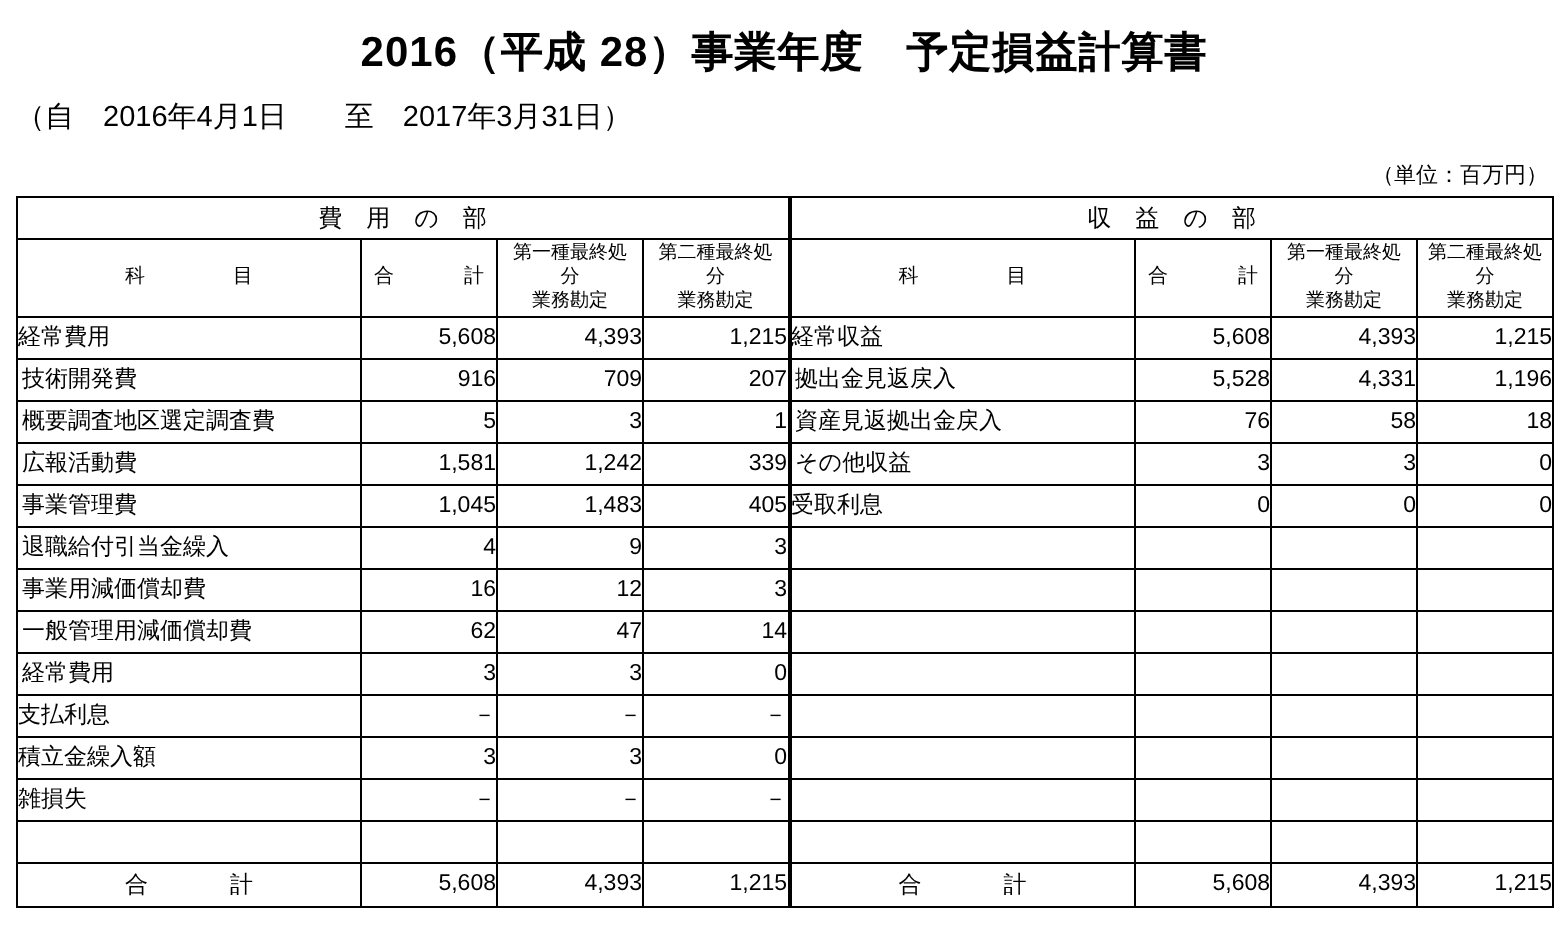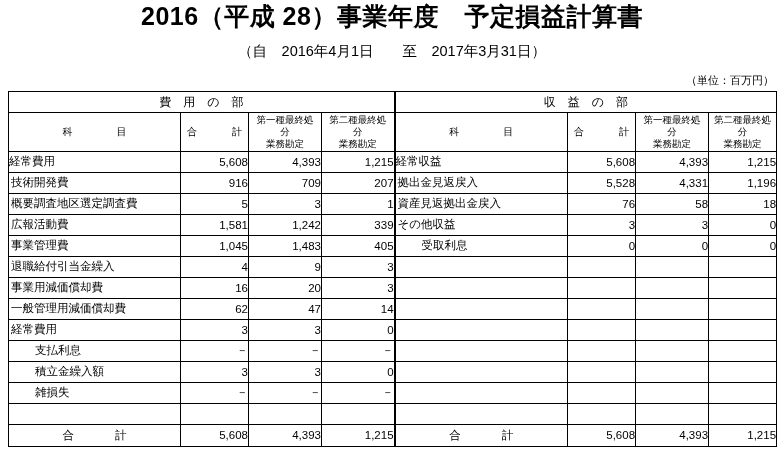--- a/index.html
+++ b/index.html
@@ -16,28 +16,29 @@
   }
   .page {
     position: relative;
     width: 784px;
     height: 466px;
     box-sizing: border-box;
     padding: 0 8px;
   }
   .doc-title {
     text-align: center;
-    font-size: 25px;
+    font-size: 21px;
     font-weight: bold;
     letter-spacing: 0.5px;
+    margin-top: 12px;
     margin-bottom: 0;
     white-space: nowrap;
   }
   .doc-subtitle {
-    text-align: center;
+    text-align: left;
     font-size: 14.5px;
     margin-top: 9px;
     white-space: nowrap;
   }
   .unit-note {
     text-align: right;
     font-size: 11px;
     margin-top: 12px;
     margin-bottom: 3px;
     padding-right: 2px;
@@ -88,21 +89,21 @@
     letter-spacing: 5px;
     padding-left: 5px;
   }
   td.item {
     text-align: left;
     padding-left: 4px;
     white-space: nowrap;
     font-size: 11.5px;
   }
   td.item.ind1 { padding-left: 2px; }
-  td.item.ind2 { padding-left: 26px; }
+  td.item.ind2 { }
   td.num {
     text-align: right;
     padding-right: 5px;
     font-size: 11.5px;
     white-space: nowrap;
   }
   tr.total td {
     height: 22px;
   }
   tr.total td.item {
@@ -221,21 +222,21 @@
         <td class="num">9</td>
         <td class="num mid-left">3</td>
         <td class="item mid-right"></td>
         <td class="num"></td>
         <td class="num"></td>
         <td class="num"></td>
       </tr>
       <tr>
         <td class="item ind1">事業用減価償却費</td>
         <td class="num">16</td>
-        <td class="num">20</td>
+        <td class="num">12</td>
         <td class="num mid-left">3</td>
         <td class="item mid-right"></td>
         <td class="num"></td>
         <td class="num"></td>
         <td class="num"></td>
       </tr>
       <tr>
         <td class="item ind1">一般管理用減価償却費</td>
         <td class="num">62</td>
         <td class="num">47</td>

